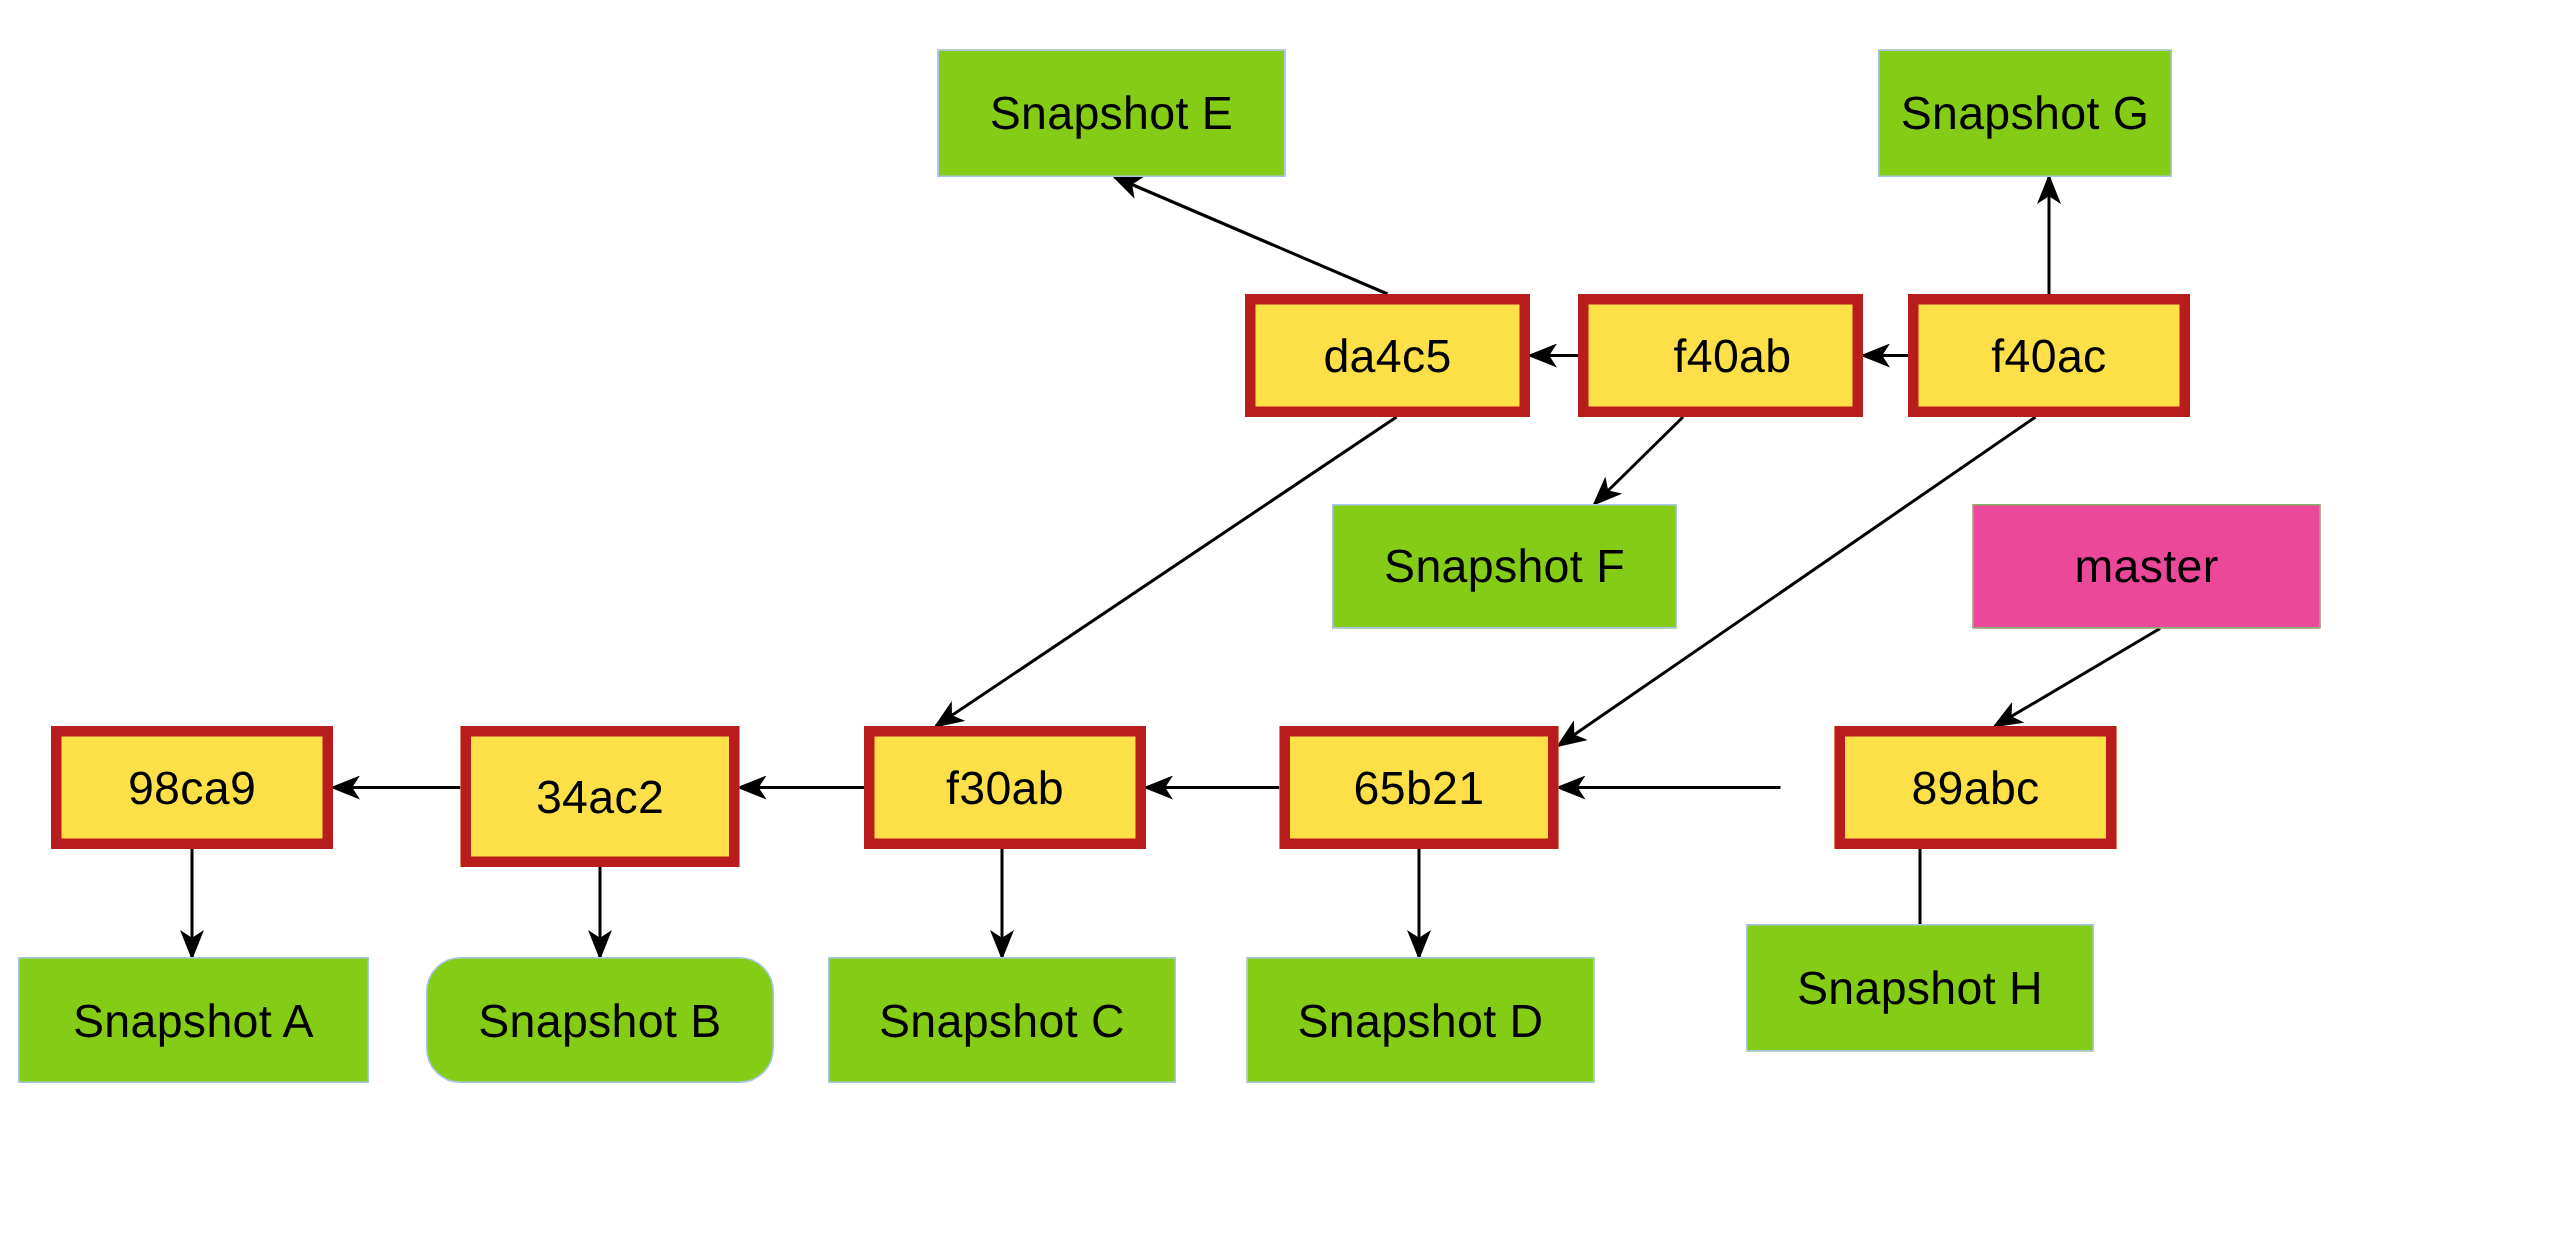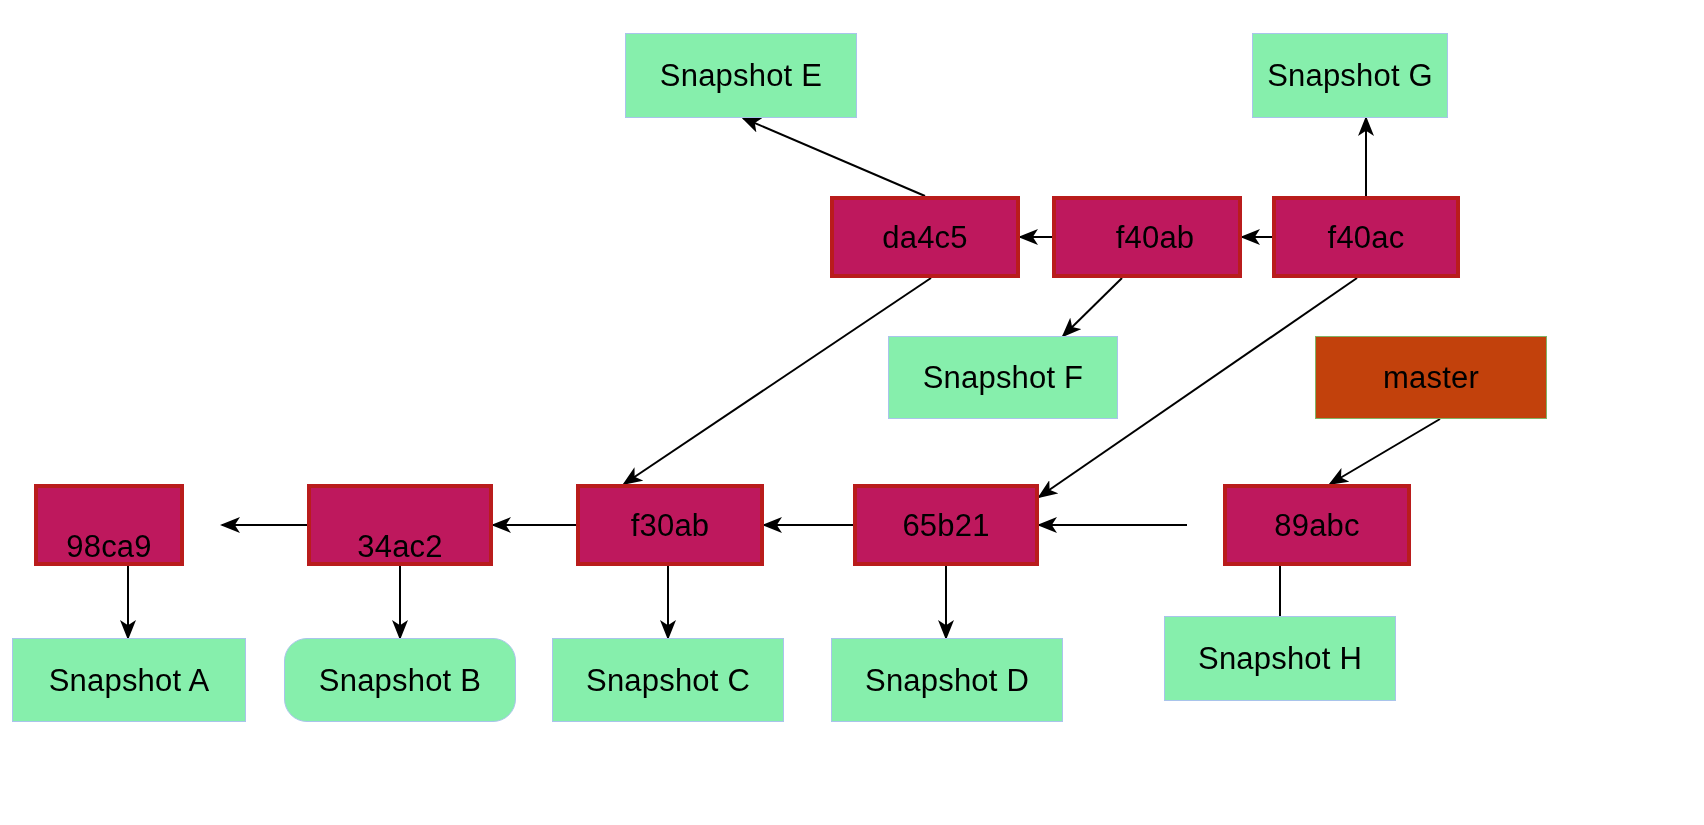--- a/index.html
+++ b/index.html
@@ -31,29 +31,29 @@
     display: flex;
     align-items: center;
     justify-content: center;
     font-size: 31px;
     color: #000000;
     letter-spacing: 0.2px;
     line-height: 1;
     white-space: nowrap;
   }
   .node.commit {
-    background: #be185d;
-    border: 4px solid #b91c1c;
+    background: #fde047;
+    border: 7px solid #b91c1c;
   }
   .node.snapshot {
-    background: #86efac;
+    background: #84cc16;
     border: 1px solid #A9C4EB;
   }
   .node.branch {
-    background: #c2410c;
+    background: #ec4899;
     border: 1px solid #82B366;
   }
 </style>
 </head>
 <body>
 
 <div id="canvas">
   <svg id="edges" width="1704" height="825" viewBox="0 0 1704 825" xmlns="http://www.w3.org/2000/svg">
     <defs>
       <marker id="arrowhead" markerWidth="10" markerHeight="8" refX="9" refY="4" orient="auto" markerUnits="strokeWidth">
@@ -95,24 +95,24 @@
       </div>
       <div class="node commit" style="left: 1272px; top: 196px; width: 188px; height: 82px;">
         <span>f40ac</span>
       </div>
       <div class="node snapshot" style="left: 888px; top: 336px; width: 230px; height: 83px;">
         <span>Snapshot F</span>
       </div>
       <div class="node branch" style="left: 1315px; top: 336px; width: 232px; height: 83px;">
         <span>master</span>
       </div>
-      <div class="node commit" style="left: 34px; top: 484px; width: 150px; height: 82px; align-items: flex-end;">
+      <div class="node commit" style="left: 34px; top: 484px; width: 188px; height: 82px;">
         <span>98ca9</span>
       </div>
-      <div class="node commit" style="left: 307px; top: 484px; width: 186px; height: 82px; align-items: flex-end;">
+      <div class="node commit" style="left: 307px; top: 484px; width: 186px; height: 94px;">
         <span>34ac2</span>
       </div>
       <div class="node commit" style="left: 576px; top: 484px; width: 188px; height: 82px;">
         <span>f30ab</span>
       </div>
       <div class="node commit" style="left: 853px; top: 484px; width: 186px; height: 82px;">
         <span>65b21</span>
       </div>
       <div class="node commit" style="left: 1187px; top: 484px; width: 188px; height: 82px; margin-left: 36px;">
         <span>89abc</span>

